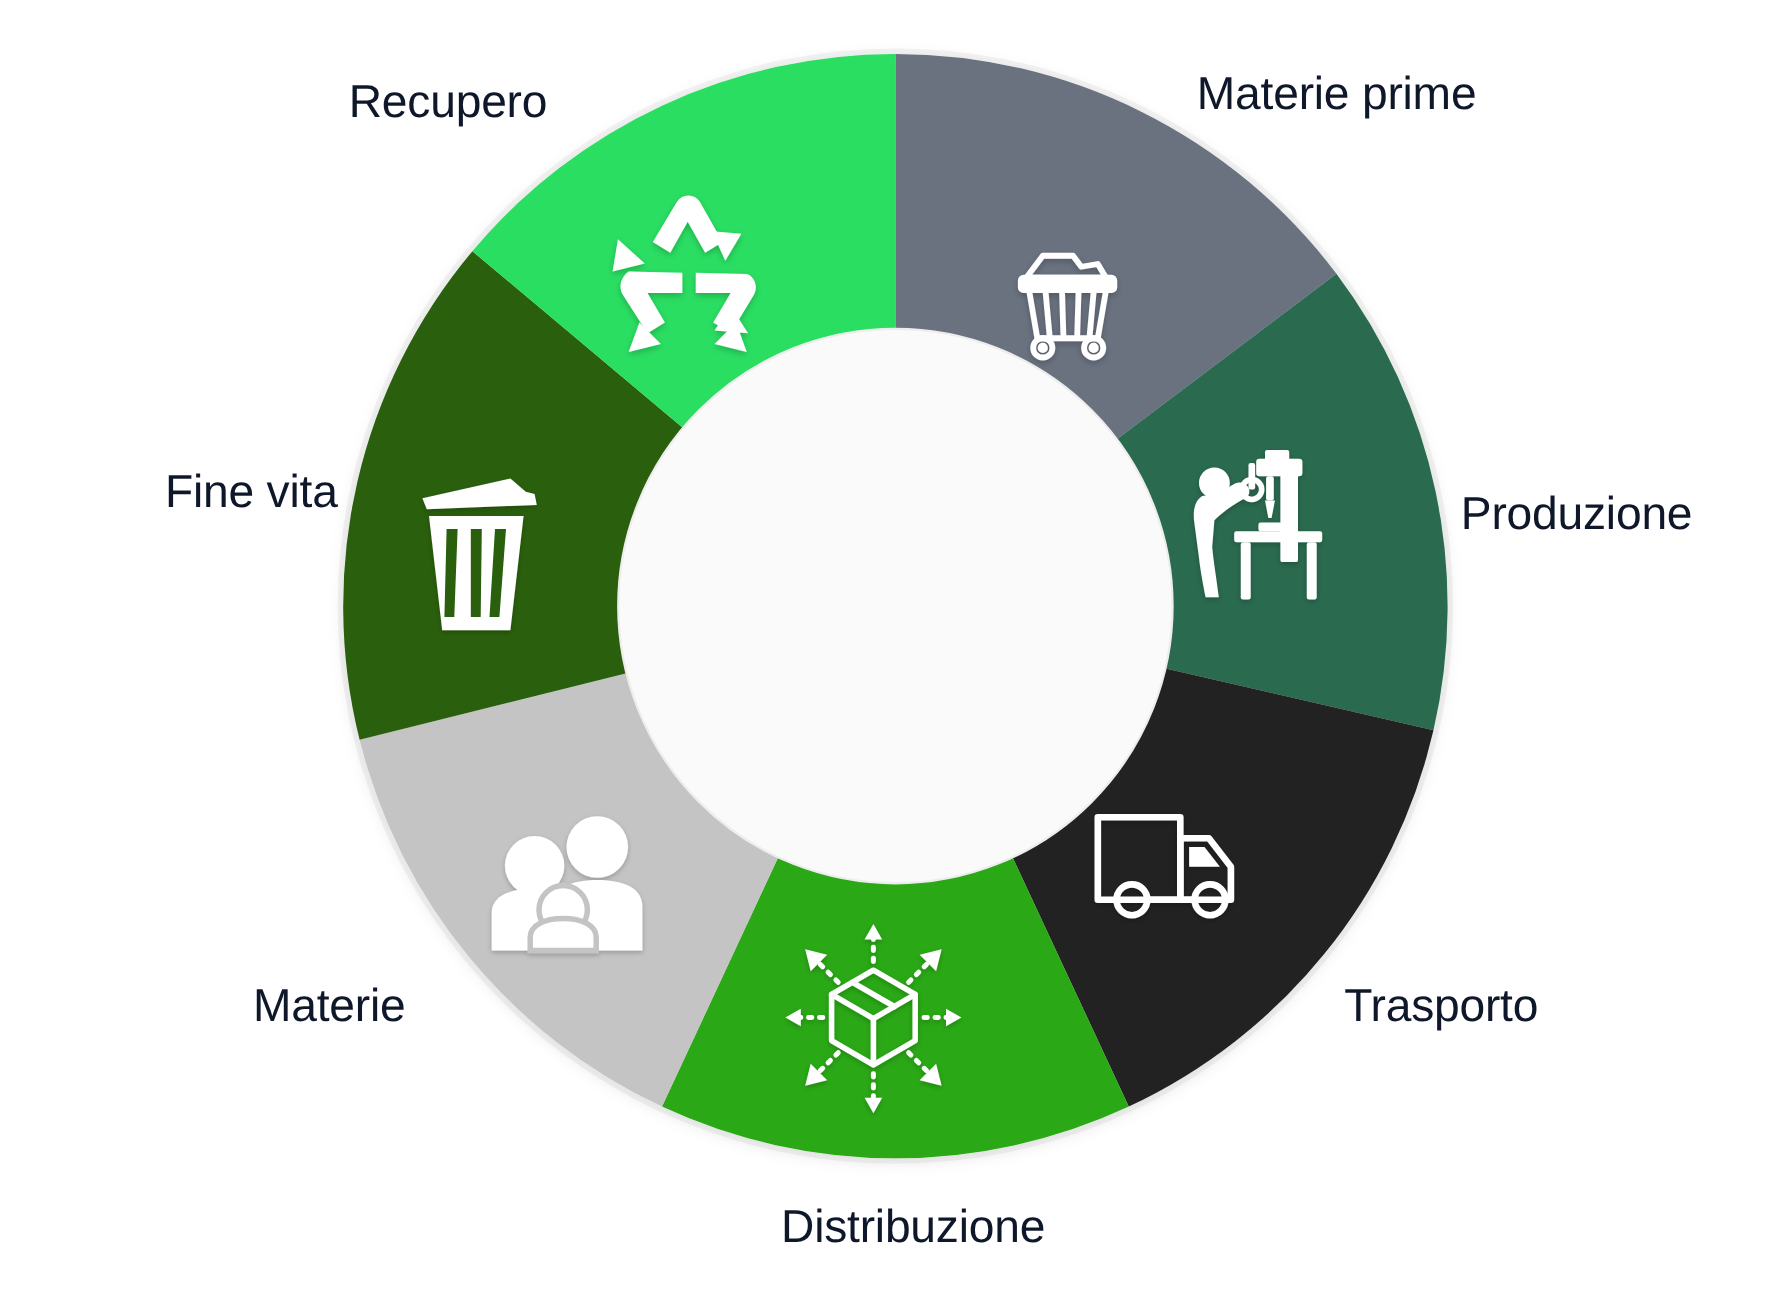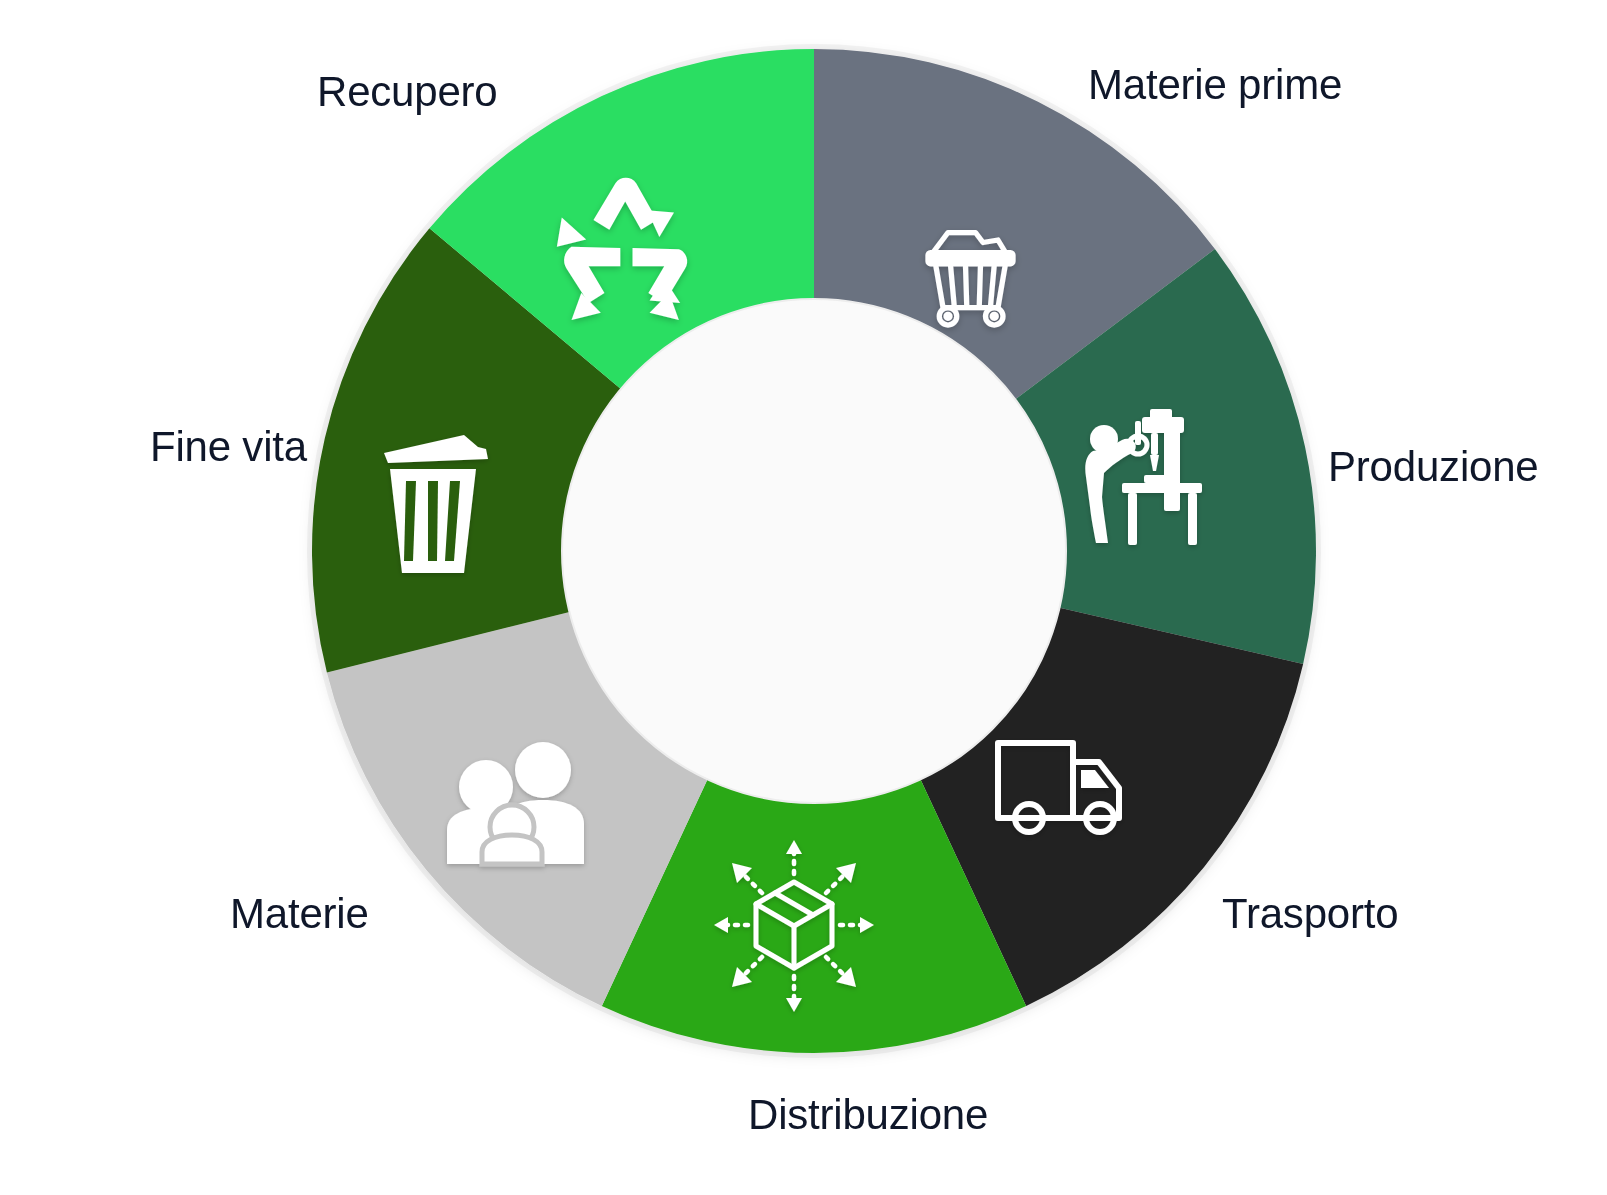--- a/index.html
+++ b/index.html
@@ -30,21 +30,21 @@
     font-size: 42px;
     color: #0f172a;
     letter-spacing: -0.2px;
     white-space: nowrap;
     line-height: 1.1;
   }
   
   .lbl-materie   { left: 1088px; top: 62px; }
   .lbl-produzione{ left: 1328px; top: 444px; }
   .lbl-trasporto { left: 1222px; top: 891px; }
-  .lbl-distrib   { left: 710px;  top: 1092px; margin-left: 38px; }
+  .lbl-distrib   { left: 710px;  top: 1092px; }
   .lbl-utilizzo  { left: 230px;  top: 891px; }
   .lbl-finevita  { left: 106px;  top: 424px; margin-left: 44px; }
   .lbl-recupero  { left: 317px;  top: 69px; }
 </style>
 </head>
 <body>
 
 <div id="stage">
 
   <svg id="wheel" viewBox="0 0 1607 1195" xmlns="http://www.w3.org/2000/svg">

